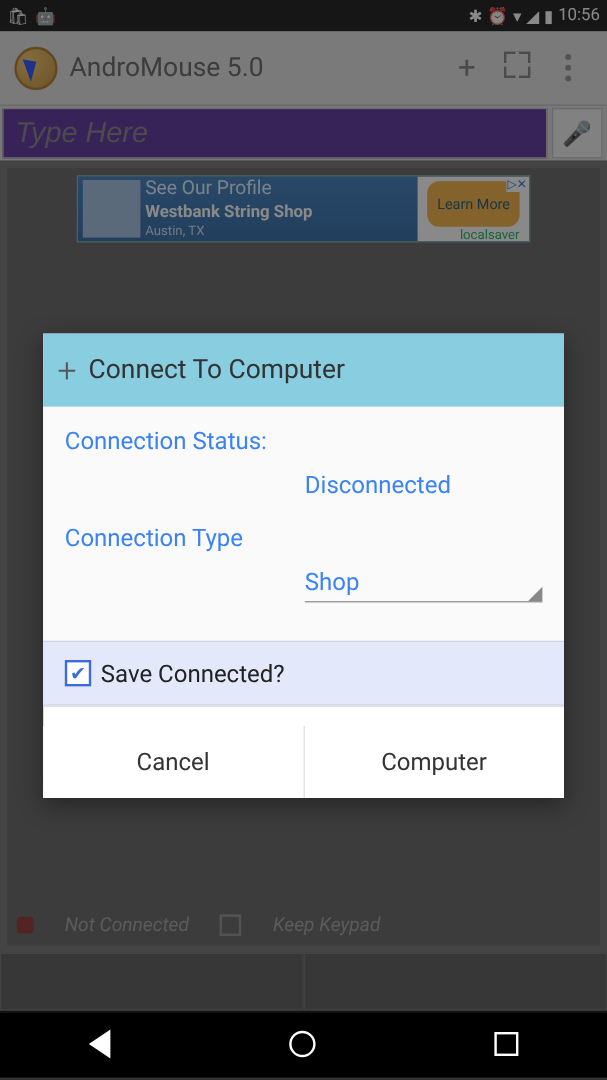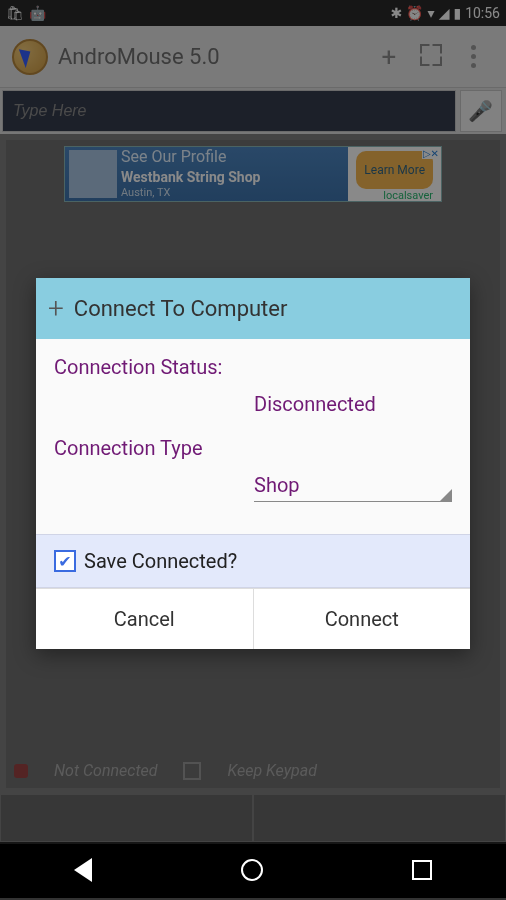--- a/index.html
+++ b/index.html
@@ -59,22 +59,22 @@
   .search-row {
     display: flex;
     padding: 2px 4px 2px 2px;
     background: #d8d8d8;
     align-items: center;
   }
   .type-input {
     flex: 1;
     height: 42px;
     border: 1px solid #bbb;
-    background: #0f172a;
-    font-size: 16px;
+    background: #4c1d95;
+    font-size: 24px;
     padding: 0 10px;
     color: #888;
     font-style: italic;
   }
   .mic-btn {
     width: 42px; height: 42px;
     background: #eee;
     border: 1px solid #bbb;
     margin-left: 4px;
     display:flex;align-items:center;justify-content:center;
@@ -158,21 +158,21 @@
   }
   .dlg-plus{font-size:28px;color:#555;font-weight:300;}
   .dlg-body {
     padding: 16px 18px 12px;
     background:#fafafa;
   }
   .dlg-row {
     display:flex;
     margin-bottom:20px;
     font-size:20px;
-    color:#701a75;
+    color:#3b82f6;
   }
   .dlg-row .lbl{width:200px;}
   .dlg-row .val{flex:1;margin-top:37px;}
   .spinner {
     border-bottom:1px solid #888;
     padding-bottom:4px;
     position:relative;
   }
   .spinner::after{
     content:"";
@@ -201,20 +201,21 @@
     display:flex;
     border-top:1px solid #ddd;
   }
   .dlg-btn{
     flex:1;
     padding:18px 0;
     text-align:center;
     font-size:20px;
     color:#333;
     background:#fff;
+    margin-top:16px;
   }
   .dlg-btn + .dlg-btn{border-left:1px solid #ddd;}
 </style>
 </head>
 <body>
 
 <div class="status-bar">
   <div class="status-left">
     <span>🛍</span>
     <span>🤖</span>
@@ -299,15 +300,15 @@
       <div class="lbl">Connection Type</div>
       <div class="val spinner"><span>Shop</span></div>
     </div>
   </div>
   <div class="save-row">
     <div class="chk">✔</div>
     <span>Save Connected?</span>
   </div>
   <div class="dlg-btns">
     <div class="dlg-btn">Cancel</div>
-    <div class="dlg-btn">Connect</div>
+    <div class="dlg-btn">Computer</div>
   </div>
 </div>
 
 </body></html>

